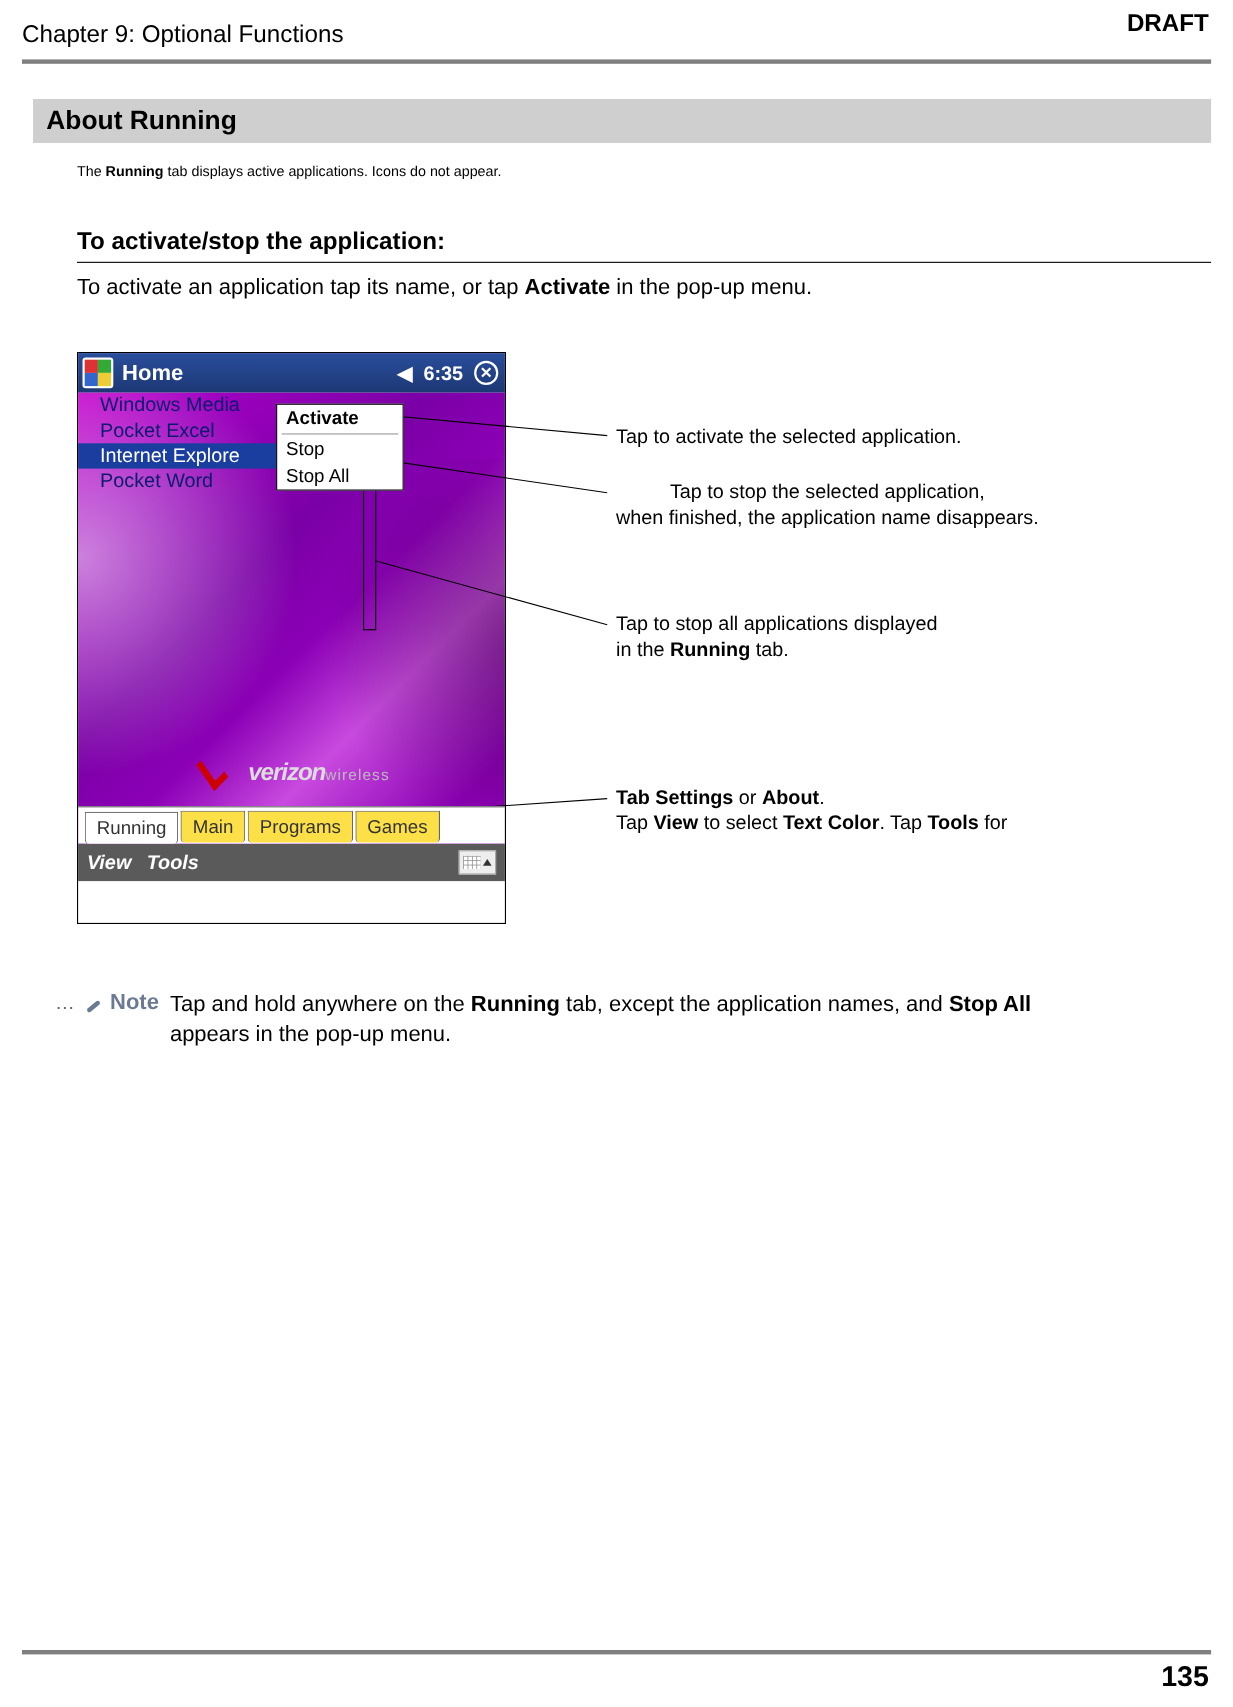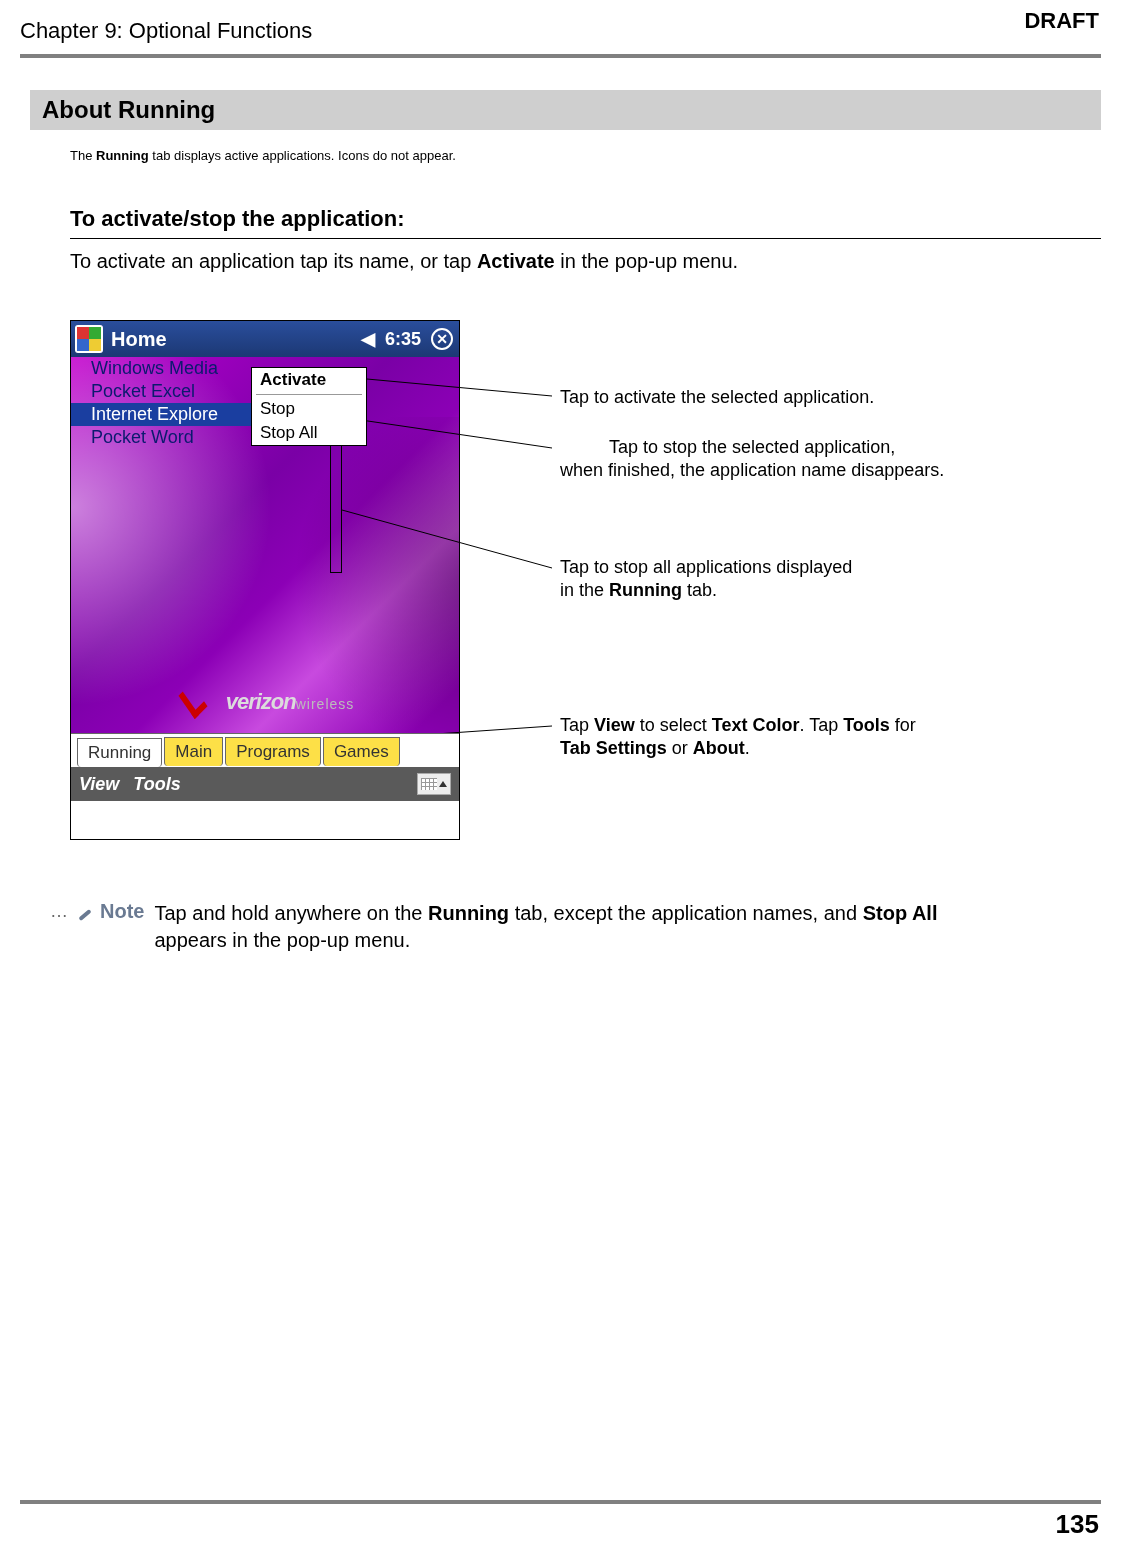--- a/index.html
+++ b/index.html
@@ -417,24 +417,24 @@
   <div>when finished, the application name disappears.</div>
 </div>
 <div class="callout callout-3">
   <div>Tap to stop all applications displayed</div>
   <div>
     <span>in the </span><span class="bold">Running</span><span> tab.</span>
   </div>
 </div>
 <div class="callout callout-4">
   <div>
+    <span class="bold">Tab Settings</span><span> or </span><span class="bold">About</span><span>.</span>
+  </div>
+  <div>
     <span>Tap </span><span class="bold">View</span><span> to select </span><span class="bold">Text Color</span><span>. Tap </span><span class="bold">Tools</span><span> for</span>
-  </div>
-  <div>
-    <span class="bold">Tab Settings</span><span> or </span><span class="bold">About</span><span>.</span>
   </div>
 </div>
 
 <svg class="leaders" width="1121" height="900">
   <line x1="356" y1="378" x2="552" y2="396" stroke="#000" stroke-width="1"></line>
   <line x1="320" y1="414" x2="552" y2="448" stroke="#000" stroke-width="1"></line>
   <line x1="342" y1="510" x2="552" y2="568" stroke="#000" stroke-width="1"></line>
   <line x1="160" y1="753" x2="552" y2="726" stroke="#000" stroke-width="1"></line>
 </svg>
 

